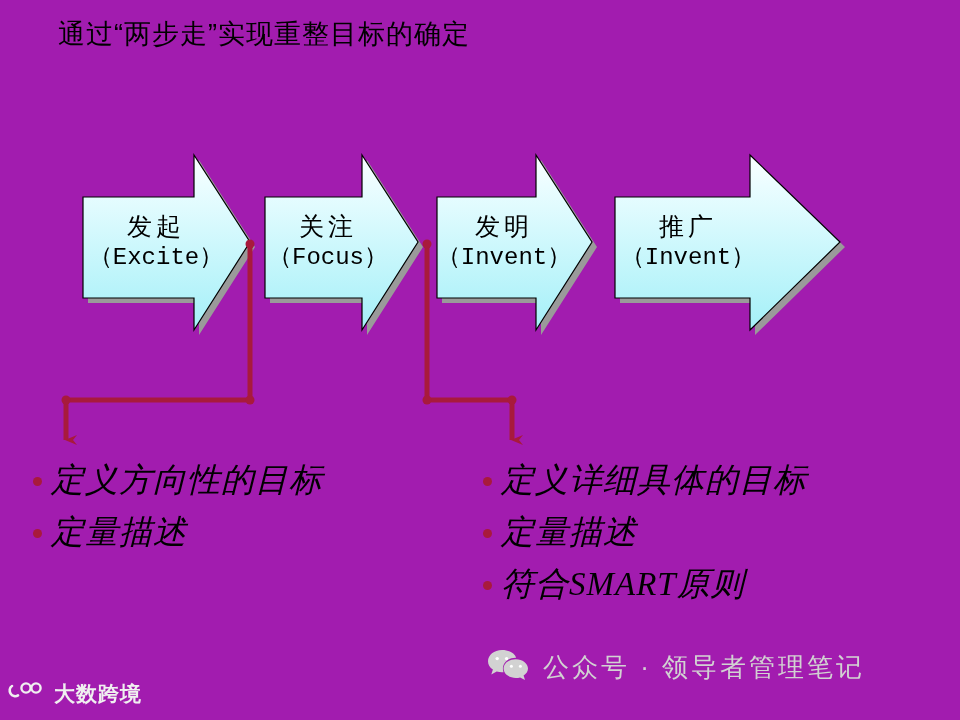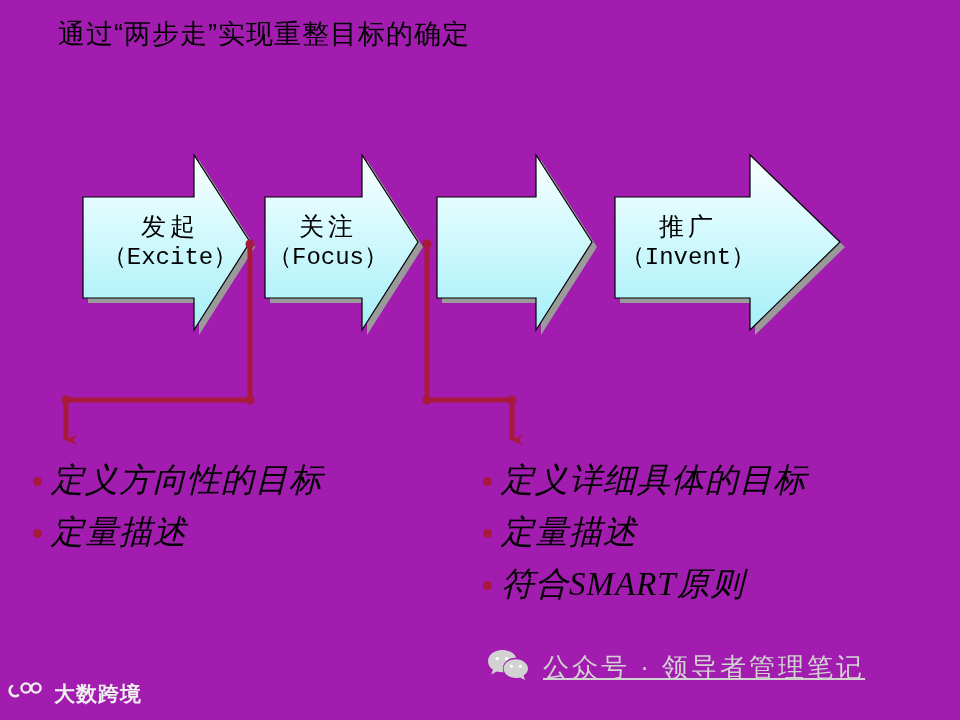--- a/index.html
+++ b/index.html
@@ -100,21 +100,20 @@
     display: flex;
     align-items: center;
     color: #d2d2d2;
   }
   #wechat-watermark .wm-text {
     font-family: "Liberation Sans", "DejaVu Sans", sans-serif;
     font-size: 26px;
     letter-spacing: 3px;
     margin-left: 14px;
     white-space: nowrap;
-    text-decoration: underline;
   }
   #brand-watermark {
     position: absolute;
     left: 8px;
     top: 680px;
     display: flex;
     align-items: center;
     color: #f0f0f0;
   }
   #brand-watermark .wm-text {
@@ -175,30 +174,34 @@
 
       <g>
         <polyline points="427,244 427,400 512,400 512,440" fill="none" stroke="#A81A3C" stroke-width="5" marker-end="url(#redArrowHead)"></polyline>
         <circle cx="427" cy="244" r="4.5" fill="#A81A3C"></circle>
         <circle cx="427" cy="400" r="4.5" fill="#A81A3C"></circle>
         <circle cx="512" cy="400" r="4.5" fill="#A81A3C"></circle>
       </g>
     </svg>
   </div>
 
-  <div class="arrow-label" style="left:100px; top:212px; width:140px;text-align:center;">
+  <div class="arrow-label" style="left:86px; top:212px; width:140px;text-align:center;">
     <span class="cn">发起</span>
     <span class="en">（Excite）</span>
   </div>
 
   <div class="arrow-label" style="left:258px; top:212px; width:140px;">
     <span class="cn">关注</span>
     <span class="en">（Focus）</span>
   </div>
 
+  <div class="arrow-label" style="left:430px; top:212px; width:148px;">
+    <span class="cn">发明</span>
+    <span class="en">（Invent）</span>
+  </div>
 
   <div class="arrow-label" style="left:612px; top:212px; width:152px;">
     <span class="cn">推广</span>
     <span class="en">（Invent）</span>
   </div>
 
   <div class="bullet-list" style="left:33px; top:457px;">
     <div class="bullet-item">
       <span class="bullet-dot"></span>
       <span class="bullet-text">定义方向性的目标</span>

